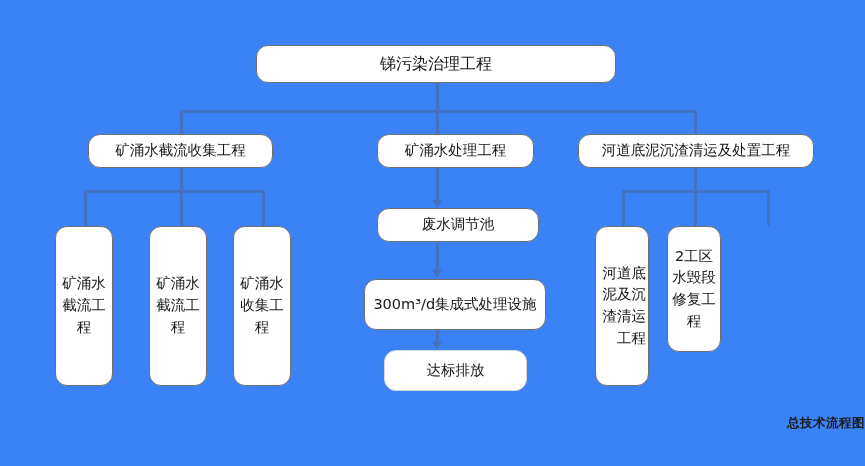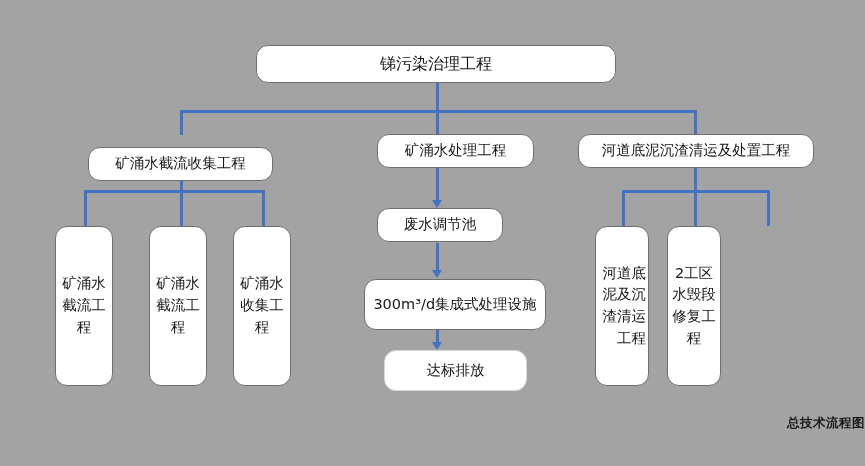--- a/index.html
+++ b/index.html
@@ -4,21 +4,21 @@
 <style>
   html, body {
     margin: 0;
     padding: 0;
     background: #ffffff;
   }
   #canvas {
     position: relative;
     width: 865px;
     height: 466px;
-    background: #a3a3a3;
+    background: #3b82f6;
     font-family: "DejaVu Sans", "Liberation Sans", sans-serif;
     overflow: hidden;
   }
   
   .node {
     position: absolute;
     box-sizing: border-box;
     border: 1.4px solid #6f6f6f;
     border-radius: 12px;
     background: #ffffff;
@@ -114,21 +114,21 @@
   <div class="conn v" style="left:694px; top:167px; height:25px;"></div>
   <div class="conn h" style="left:622px; top:190px; width:148px;"></div>
   <div class="conn v" style="left:622px; top:190px; height:36px;"></div>
   <div class="conn v" style="left:694px; top:190px; height:36px;"></div>
   <div class="conn v" style="left:767px; top:190px; height:36px;"></div>
 
   <div class="node lvl1" style="left:256px; top:45px; width:360px; height:38px;">
     <span class="node-label">锑污染治理工程</span>
   </div>
 
-  <div class="node lvl2" style="left:88px; top:134px; width:185px; height:34px;margin-top:13px;">
+  <div class="node lvl2" style="left:88px; top:134px; width:185px; height:34px;">
     <span class="node-label">矿涌水截流收集工程</span>
   </div>
 
   <div class="node lvl2" style="left:377px; top:134px; width:157px; height:34px;">
     <span class="node-label">矿涌水处理工程</span>
   </div>
 
   <div class="node lvl2" style="left:578px; top:134px; width:236px; height:34px;">
     <span class="node-label">河道底泥沉渣清运及处置工程</span>
   </div>
@@ -136,32 +136,32 @@
   <div class="node leaf" style="left:55px; top:226px; width:58px; height:160px;">
     <span class="node-label">矿涌水截流工程</span>
   </div>
   <div class="node leaf" style="left:149px; top:226px; width:58px; height:160px;">
     <span class="node-label">矿涌水截流工程</span>
   </div>
   <div class="node leaf" style="left:233px; top:226px; width:58px; height:160px;">
     <span class="node-label">矿涌水收集工程</span>
   </div>
 
-  <div class="node proc" style="left:377px; top:208px; width:126px; height:34px;">
+  <div class="node proc" style="left:377px; top:208px; width:162px; height:34px;">
     <span class="node-label">废水调节池</span>
   </div>
   <div class="node proc" style="left:364px; top:279px; width:182px; height:51px;">
     <span class="node-label">300m³/d集成式处理设施</span>
   </div>
   <div class="node proc soft" style="left:384px; top:350px; width:143px; height:41px;">
     <span class="node-label">达标排放</span>
   </div>
 
   <div class="node leaf" style="left:595px; top:226px; width:54px; height:160px;text-align:right;">
     <span class="node-label">河道底泥及沉渣清运工程</span>
   </div>
-  <div class="node leaf" style="left:667px; top:226px; width:54px; height:160px;">
+  <div class="node leaf" style="left:667px; top:226px; width:54px; height:126px;">
     <span class="node-label">2工区水毁段修复工程</span>
   </div>
 
   <div id="caption" style="top:415px;">总技术流程图</div>
 
 </div>
 
 </body></html>

